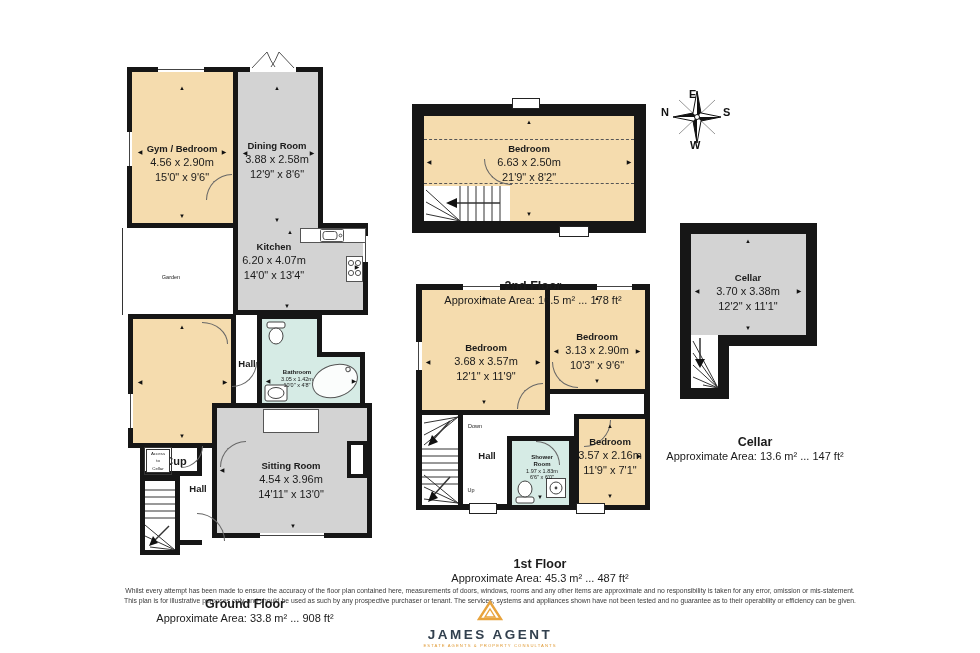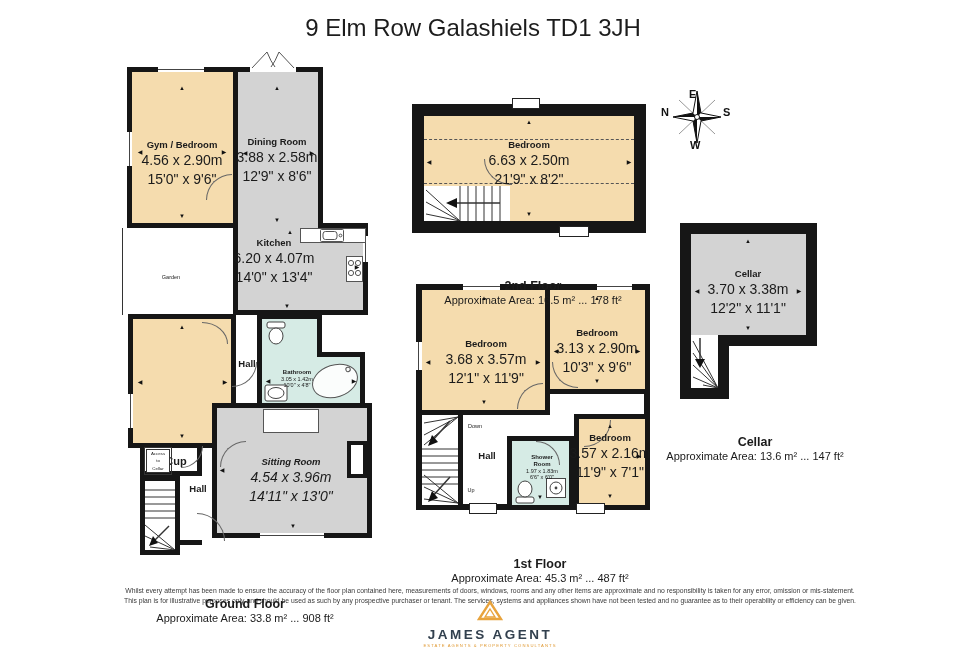--- a/index.html
+++ b/index.html
@@ -7,21 +7,21 @@
   .title{position:absolute;top:14px;left:0;width:980px;box-sizing:border-box;padding-right:34px;text-align:center;font-size:24px;color:#1c1c1c;}
   .subtitle{position:absolute;top:44px;left:0;width:980px;box-sizing:border-box;padding-right:30px;text-align:center;font-size:10.5px;color:#222;}
   .room{position:absolute;box-sizing:border-box;border:5px solid #161616;}
   .tan{background:#f5dcae;}.grey{background:#d3d3d3;}.blue{background:#d6ebe5;}.white-room{background:#fff;}
   .nbb{border-bottom:none;}.nbt{border-top:none;}
   .wall{position:absolute;background:#161616;z-index:2;}
   .thick{border-width:12px;}
   .garden{position:absolute;background:#fff;border-left:1.5px solid #333;}
   .rlbl{position:absolute;transform:translate(-50%,-50%);text-align:center;line-height:1.3;white-space:nowrap;z-index:6;}
   .rlbl .nm{display:block;font-weight:700;font-size:9.5px;}
-  .rlbl .dm{display:block;font-size:14px;}
+  .rlbl .dm{display:block;font-size:11px;}
   .rlbl.tiny .nm{display:block;font-weight:700;font-size:6px;line-height:1.15;}
   .rlbl.tiny .dm{display:block;font-size:5.5px;line-height:1.2;}
   .txt{position:absolute;transform:translate(-50%,-50%);white-space:nowrap;z-index:6;}
   .b95{font-weight:700;font-size:9.5px;}.b11{font-weight:700;font-size:11px;}.t55{font-size:5.5px;}
   .cap{position:absolute;transform:translateX(-50%);text-align:center;z-index:6;margin-top:37px;}
   .cap .fl{display:block;font-weight:700;font-size:12.5px;}
   .cap .fa{display:block;font-size:11px;margin-top:1px;}
   .h-window{position:absolute;background:linear-gradient(to bottom,#fff 0 2px,#444 2px 3px,#fff 3px 100%);z-index:4;}
   .v-window{position:absolute;background:linear-gradient(to right,#fff 0 2px,#444 2px 3px,#fff 3px 100%);z-index:4;}
   .gap{position:absolute;background:#fff;z-index:4;}
@@ -44,21 +44,20 @@
   .logo{position:absolute;top:600px;left:0;width:980px;text-align:center;}
   .logo .lname{display:block;margin-top:2px;font-weight:700;font-size:13.5px;letter-spacing:2.5px;color:#32404e;}
   .logo .ltag{display:block;margin-top:1px;font-size:4.2px;letter-spacing:1.1px;color:#e09a35;}
   svg{display:block;}
 </style>
 </head>
 <body>
 
 <div class="canvas">
 
-  <div class="title">9 Elm Row Galashiels TD1 3JH</div>
 
   <div class="room tan" style="left:127px;top:67px;width:111px;height:161px;"></div>
   <div class="room grey nbb" style="left:233px;top:67px;width:90px;height:161px;"></div>
   <div class="room grey nbt" style="left:233px;top:223px;width:135px;height:92px;"></div>
   <div class="wall" style="left:318px;top:223px;width:50px;height:5px;"></div>
   <div class="garden" style="left:122px;top:228px;width:106px;height:87px;"></div>
   <div class="room tan" style="left:128px;top:314px;width:108px;height:134px;"></div>
   <div class="room blue nbb" style="left:257px;top:314px;width:65px;height:48px;"></div>
   <div class="room blue nbt" style="left:257px;top:352px;width:108px;height:58px;"></div>
   <div class="wall" style="left:317px;top:352px;width:48px;height:5px;"></div>
@@ -147,21 +146,21 @@
   <div class="rlbl" style="left:274px;top:261px;">
     <span class="nm">Kitchen</span>
       <span class="dm">6.20 x 4.07m</span>
       <span class="dm">14'0" x 13'4"</span>
   </div>
   <div class="rlbl tiny" style="left:297px;top:379px;">
     <span class="nm">Bathroom</span>
       <span class="dm">3.05 x 1.42m</span>
       <span class="dm">10'0" x 4'8"</span>
   </div>
-  <div class="rlbl" style="left:291px;top:480px;font-style:italic;">
+  <div class="rlbl" style="left:291px;top:480px;">
     <span class="nm">Sitting Room</span>
       <span class="dm">4.54 x 3.96m</span>
       <span class="dm">14'11" x 13'0"</span>
   </div>
   <div class="txt b95" style="left:247px;top:363px;">Hall</div>
   <div class="txt b95" style="left:198px;top:488px;">Hall</div>
   <div class="txt b11" style="left:176px;top:461px;">Cup</div>
   <div class="txt t55" style="left:171px;top:277px;">Garden</div>
   <div class="access">
     <span>Access</span>

